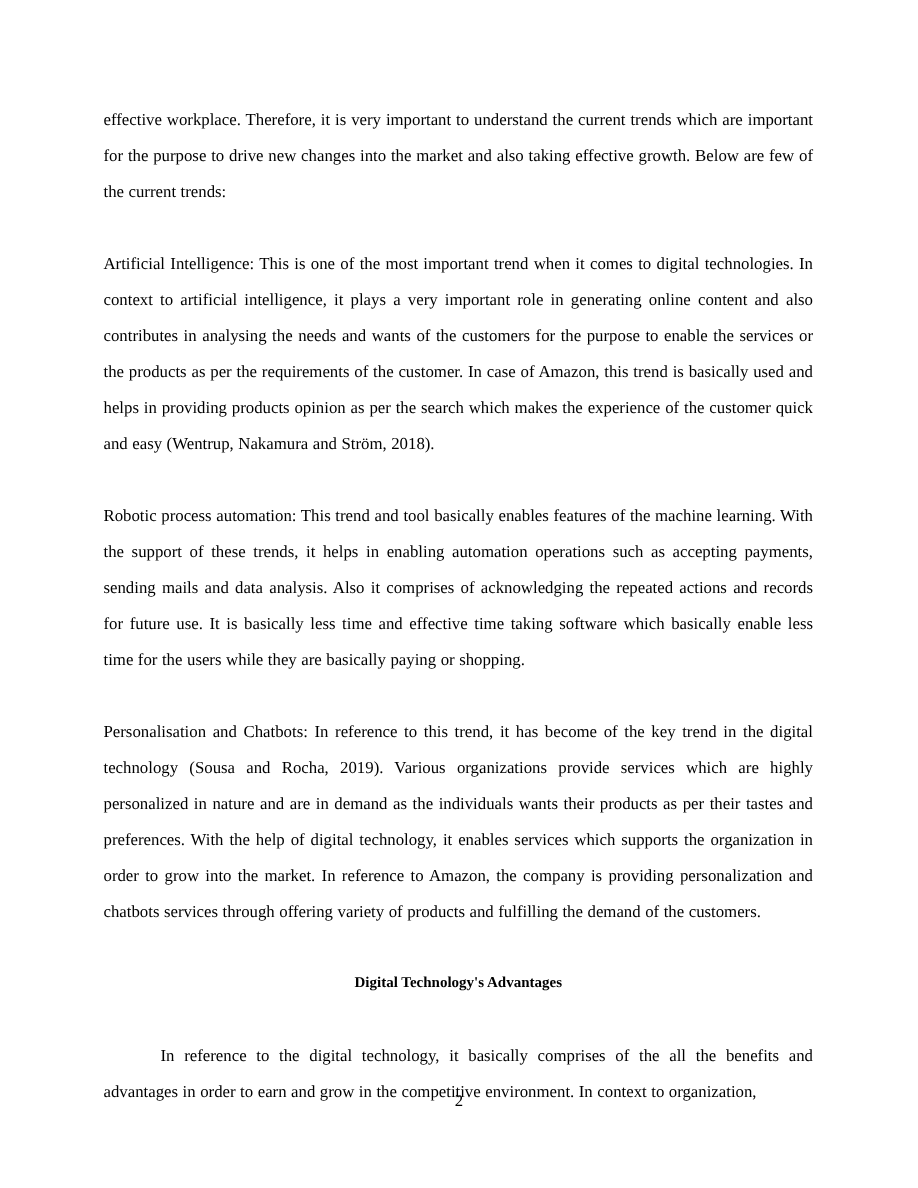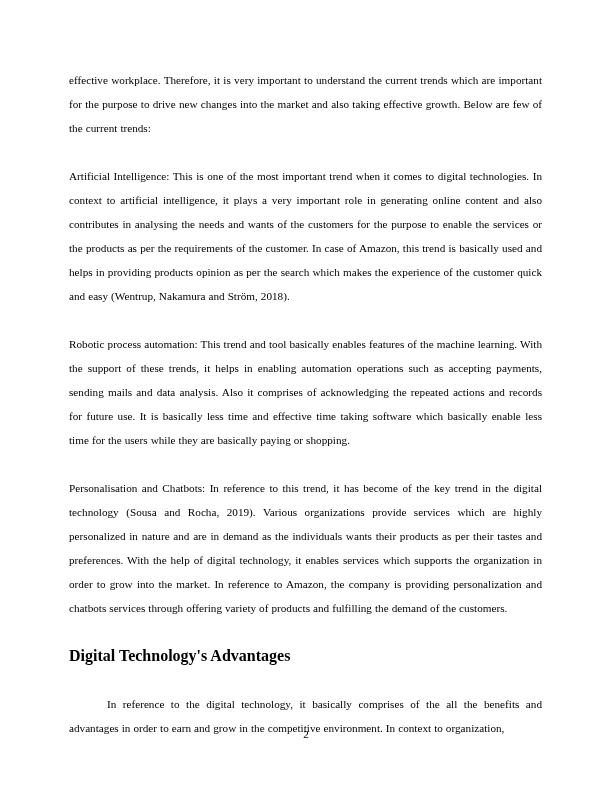--- a/index.html
+++ b/index.html
@@ -36,24 +36,24 @@
     word-spacing: 0.02em;
   }
   p.body-para:last-child {
     margin-bottom: 0;
   }
   p.indented {
     text-indent: 38px;
   }
   h2.section-heading {
     margin: 0 0 11px 0;
-    font-size: 16px;
+    font-size: 10px;
     line-height: 24px;
     font-weight: bold;
-    text-align: left;
+    text-align: center;
   }
   .lead-in {
     font-weight: normal;
   }
   .spacer-line {
     height: 13px;
   }
   #page-number {
     position: absolute;
     left: 0;

